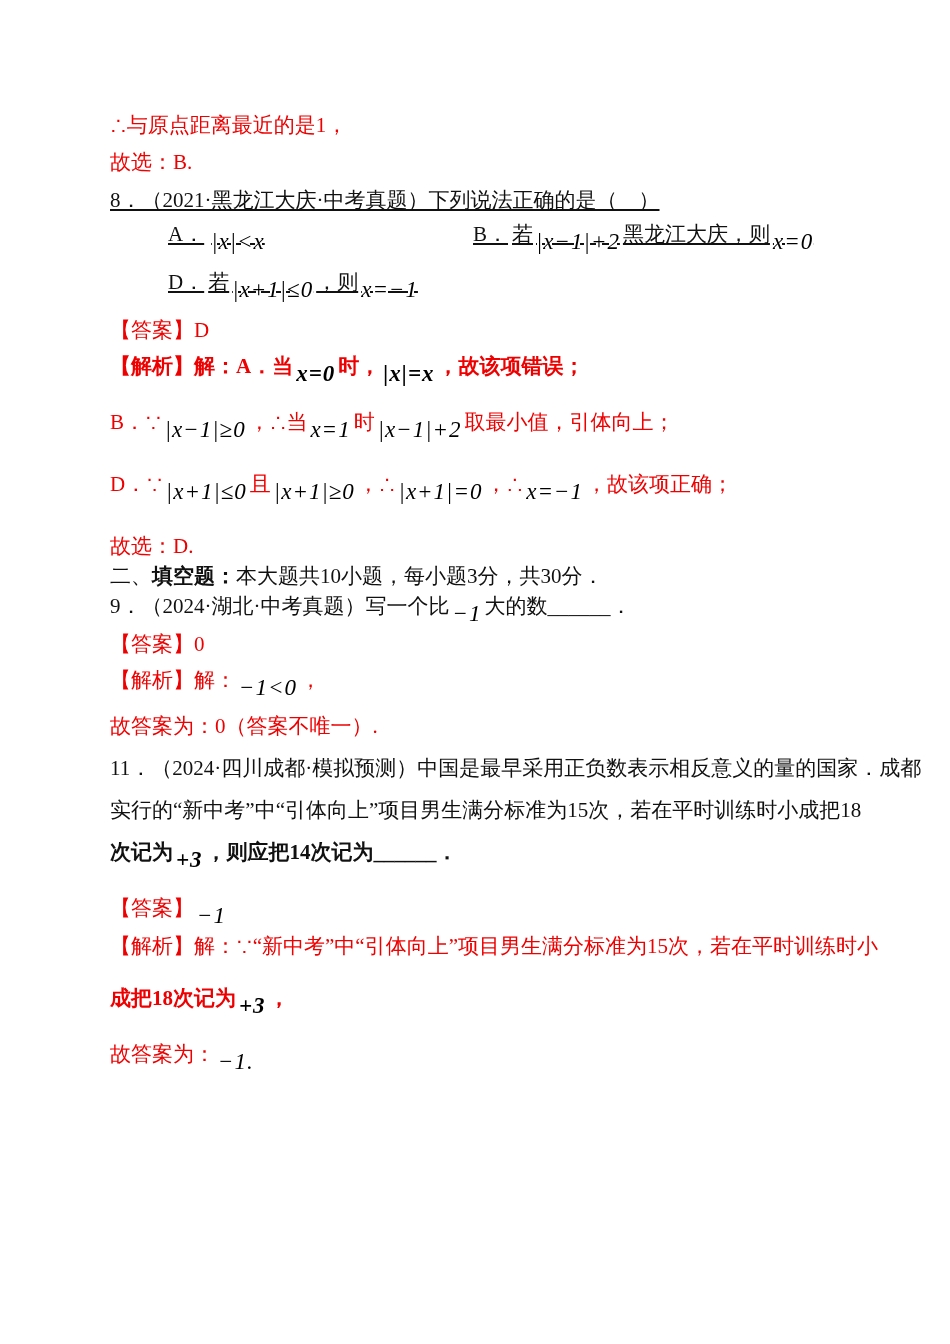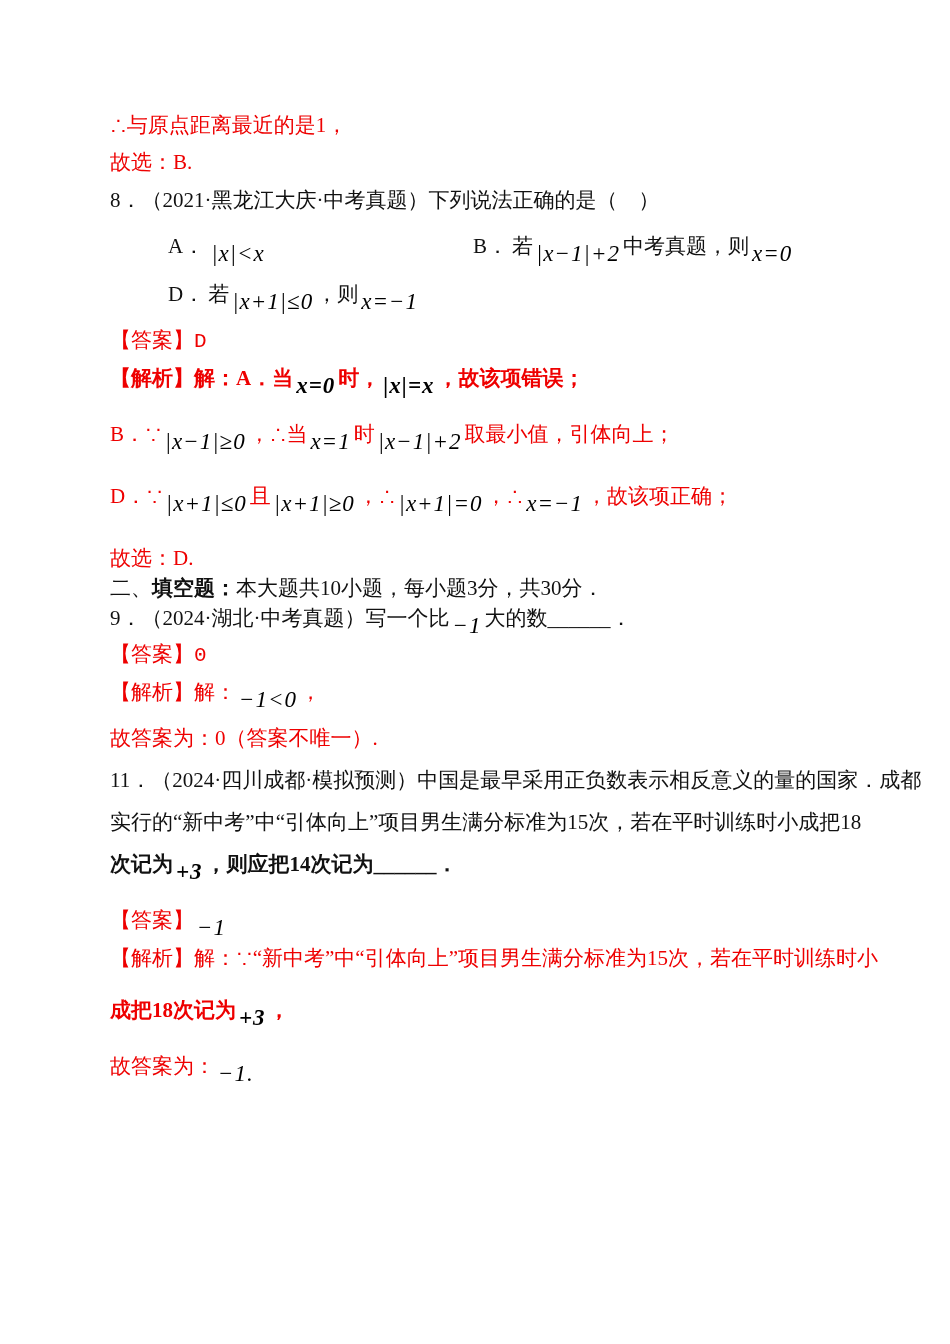--- a/index.html
+++ b/index.html
@@ -28,55 +28,55 @@
     font-size: 23px;
     color: #000000;
     position: relative;
     top: 8px;
     padding: 0 3px;
     letter-spacing: 1px;
     white-space: nowrap;
   }
   
   .mb11 { margin-bottom: 11px; }
-  .mb8  { margin-bottom: 20px; }
-  .mb10 { margin-bottom: 10px; font-family: Liberation Mono, monospace; }
+  .mb8  { margin-bottom: 8px; text-decoration: underline; }
+  .mb10 { margin-bottom: 10px; }
   .mb12 { margin-bottom: 12px; }
   .mb16 { margin-bottom: 16px; }
   .mb20 { margin-bottom: 20px; }
   .mb26 { margin-bottom: 26px; }
   .mb28 { margin-bottom: 28px; }
   .mb30 { margin-bottom: 30px; font-weight: bold; }
   .mb36 { margin-bottom: 36px; }
   .mb4  { margin-bottom: 4px; }
 
   .options {
     display: grid;
     grid-template-columns: 305px 1fr;
     row-gap: 22px;
     padding-left: 58px;
     margin-bottom: 22px;
   }
-  .option { font-size: 21px; line-height: 26px; color: #111; white-space: nowrap; }
+  .option { font-size: 21px; line-height: 26px; color: #111; white-space: nowrap; text-decoration: underline; }
   .opt-label { margin-right: 4px; }
   .section-header b { font-weight: bold; }
 </style>
 </head>
 <body>
 
 <div class="page">
 
   <p class="red mb11">∴与原点距离最近的是1，</p>
   <p class="red mb12">故选：B.</p>
 
   <p class="mb8">8．（2021·黑龙江大庆·中考真题）下列说法正确的是（　）</p>
 
   <div class="options">
     <div class="option"><span class="opt-label">A．</span><span><span class="math">|x|&lt;x</span></span></div>
-    <div class="option"><span class="opt-label">B．</span><span><span class="txt">若</span><span class="math">|x−1|+2</span><span class="txt">中考真题，则</span><span class="math">x=0</span></span></div>
+    <div class="option"><span class="opt-label">B．</span><span><span class="txt">若</span><span class="math">|x−1|+2</span><span class="txt">黑龙江大庆，则</span><span class="math">x=0</span></span></div>
     <div class="option"><span class="opt-label">D．</span><span><span class="txt">若</span><span class="math">|x+1|≤0</span><span class="txt">，则</span><span class="math">x=−1</span></span></div>
   </div>
 
   <p class="red mb10"><span class="txt">【答案】</span><span class="txt">D</span></p>
   <p class="red mb30"><span class="txt">【解析】解：A．当</span><span class="math">x=0</span><span class="txt">时，</span><span class="math">|x|=x</span><span class="txt">，故该项错误；</span></p>
   <p class="red mb36"><span class="txt">B．∵</span><span class="math">|x−1|≥0</span><span class="txt">，∴当</span><span class="math">x=1</span><span class="txt">时</span><span class="math">|x−1|+2</span><span class="txt">取最小值，引体向上；</span></p>
   <p class="red mb36"><span class="txt">D．∵</span><span class="math">|x+1|≤0</span><span class="txt">且</span><span class="math">|x+1|≥0</span><span class="txt">，∴</span><span class="math">|x+1|=0</span><span class="txt">，∴</span><span class="math">x=−1</span><span class="txt">，故该项正确；</span></p>
   <p class="red mb4">故选：D.</p>
 
   <p class="section-header mb4"><span>二、</span><b>填空题：</b><span>本大题共10小题，每小题3分，共30分．</span></p>

